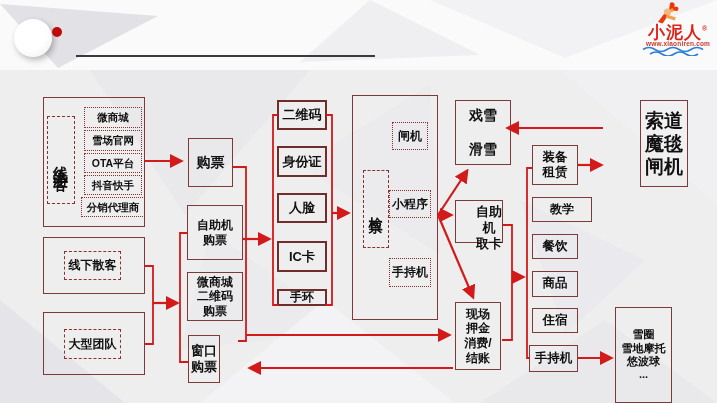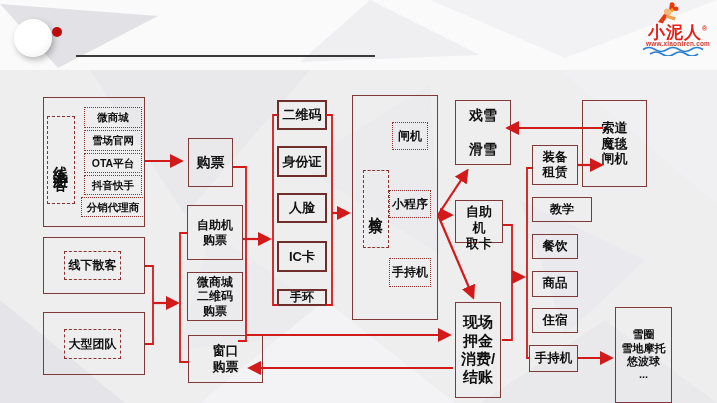--- a/index.html
+++ b/index.html
@@ -25,21 +25,21 @@
   
   .node{position:absolute;box-sizing:border-box;display:flex;align-items:center;justify-content:center;
     text-align:center;color:#101010;font-weight:bold;}
   .lbl{white-space:pre-line;line-height:1.22;}
   .solid{border:1.5px solid #7e3a38;}
   .solid2{border:2px solid #6f2e2c;}
   .dashed{border:1.6px dashed #8d312e;}
   .dotted{border:1.6px dotted #8d312e;}
   .group{border:1.5px solid #7e3a38;}
   .vtext .lbl{writing-mode:vertical-rl;text-orientation:upright;letter-spacing:3px;line-height:1;}
-  .overflowing{align-items:flex-start;overflow:visible;padding-top:3px;}
+  .overflowing{align-items:flex-start;overflow:visible;padding-top:3px;justify-content:flex-end;}
   
   #wires{position:absolute;left:0;top:0;width:717px;height:403px;pointer-events:none;}
 </style>
 </head>
 <body>
 
 <div id="canvas">
 
   <svg id="bg">
     <rect x="0" y="0" width="717" height="70" fill="#fafafb"></rect>
@@ -111,21 +111,21 @@
     </div>
   <div class="node solid" style="left:187px;top:205px;width:56px;height:55px;font-size:12px">
       <span class="lbl">自助机
 购票</span>
     </div>
   <div class="node solid" style="left:187px;top:272px;width:56px;height:49px;font-size:12px">
       <span class="lbl">微商城
 二维码
 购票</span>
     </div>
-  <div class="node solid" style="left:188px;top:335px;width:75px;height:48px;font-size:13px">
+  <div class="node solid" style="left:188px;top:335px;width:32px;height:48px;font-size:13px">
       <span class="lbl">窗口
 购票</span>
     </div>
 
   <div class="node solid2" style="left:277px;top:100px;width:50px;height:30px;font-size:13px">
       <span class="lbl">二维码</span>
     </div>
   <div class="node solid2" style="left:277px;top:146px;width:50px;height:31px;font-size:13px">
       <span class="lbl">身份证</span>
     </div>
@@ -156,21 +156,21 @@
   <div class="node solid" style="left:455px;top:100px;width:56px;height:65px;font-size:14px">
       <span class="lbl">戏雪
 
 滑雪</span>
     </div>
   <div class="node solid overflowing" style="left:455px;top:200px;width:48px;height:43px;font-size:13px">
       <span class="lbl">自助
 机
 取卡</span>
     </div>
-  <div class="node solid" style="left:455px;top:302px;width:46px;height:96px;font-size:15px">
+  <div class="node solid" style="left:455px;top:302px;width:46px;height:68px;font-size:12px">
       <span class="lbl">现场
 押金
 消费/
 结账</span>
     </div>
 
   <div class="node solid" style="left:532px;top:145px;width:46px;height:40px;font-size:12.5px">
       <span class="lbl">装备
 租赁</span>
     </div>
@@ -183,21 +183,21 @@
   <div class="node solid" style="left:532px;top:271px;width:46px;height:26px;font-size:12.5px">
       <span class="lbl">商品</span>
     </div>
   <div class="node solid" style="left:532px;top:308px;width:46px;height:25px;font-size:12.5px">
       <span class="lbl">住宿</span>
     </div>
   <div class="node solid" style="left:529px;top:345px;width:49px;height:27px;font-size:12.5px">
       <span class="lbl">手持机</span>
     </div>
 
-  <div class="node solid" style="left:582px;top:100px;width:65px;height:87px;font-size:13px">
+  <div class="node solid" style="left:640px;top:100px;width:48px;height:87px;font-size:19px">
       <span class="lbl">索道
 魔毯
 闸机</span>
     </div>
   <div class="node solid" style="left:615px;top:307px;width:57px;height:96px;font-size:11px">
       <span class="lbl">雪圈
 雪地摩托
 悠波球
 ...</span>
     </div>

